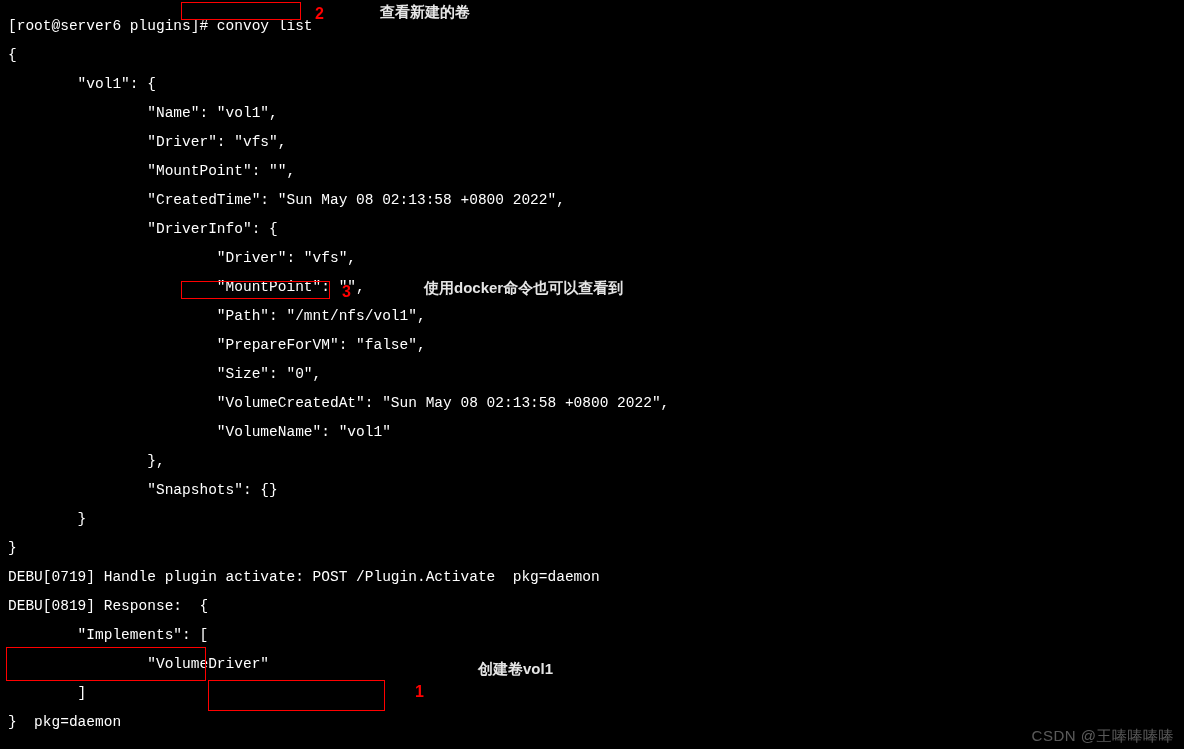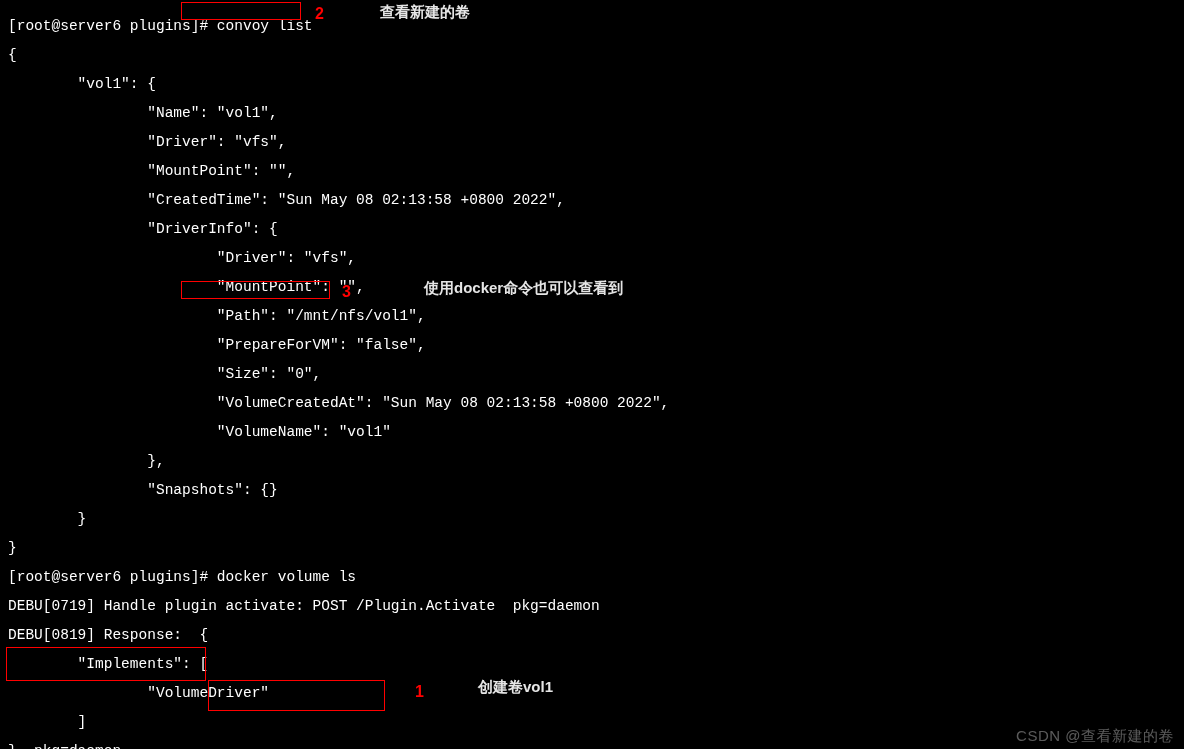--- a/index.html
+++ b/index.html
@@ -27,21 +27,20 @@
 <span class="line">                        "MountPoint": "",</span>
 <span class="line">                        "Path": "/mnt/nfs/vol1",</span>
 <span class="line">                        "PrepareForVM": "false",</span>
 <span class="line">                        "Size": "0",</span>
 <span class="line">                        "VolumeCreatedAt": "Sun May 08 02:13:58 +0800 2022",</span>
 <span class="line">                        "VolumeName": "vol1"</span>
 <span class="line">                },</span>
 <span class="line">                "Snapshots": {}</span>
 <span class="line">        }</span>
 <span class="line">}</span>
-<span class="line"><span>[root@server6 plugins]# </span><span class="cmd">docker volume ls</span></span>
 <span class="line">DEBU[0719] Handle plugin activate: POST /Plugin.Activate  pkg=daemon</span>
 <span class="line">DEBU[0819] Response:  {</span>
 <span class="line">        "Implements": [</span>
 <span class="line">                "VolumeDriver"</span>
 <span class="line">        ]</span>
 <span class="line">}  pkg=daemon</span>
 
 
 
 
@@ -69,15 +68,15 @@
 <div class="rednum" style="left:315px;top:6px">2</div>
 <div class="redtxt" style="left:380px;top:4px">查看新建的卷</div>
 
 <div class="redbox" style="left:181px;top:281px;width:147px;height:16px"></div>
 <div class="rednum" style="left:342px;top:284px">3</div>
 <div class="redtxt" style="left:424px;top:280px">使用docker命令也可以查看到</div>
 
 <div class="redbox" style="left:6px;top:647px;width:198px;height:32px"></div>
 <div class="redbox" style="left:208px;top:680px;width:175px;height:29px"></div>
 <div class="rednum" style="left:415px;top:684px">1</div>
-<div class="redtxt" style="left:478px;top:679px">创建卷vol1</div>
+<div class="redtxt" style="left:478px;top:661px">创建卷vol1</div>
 
-<div class="watermark">CSDN @查看新建的卷</div>
+<div class="watermark">CSDN @王唪唪唪唪</div>
 
 </body></html>

